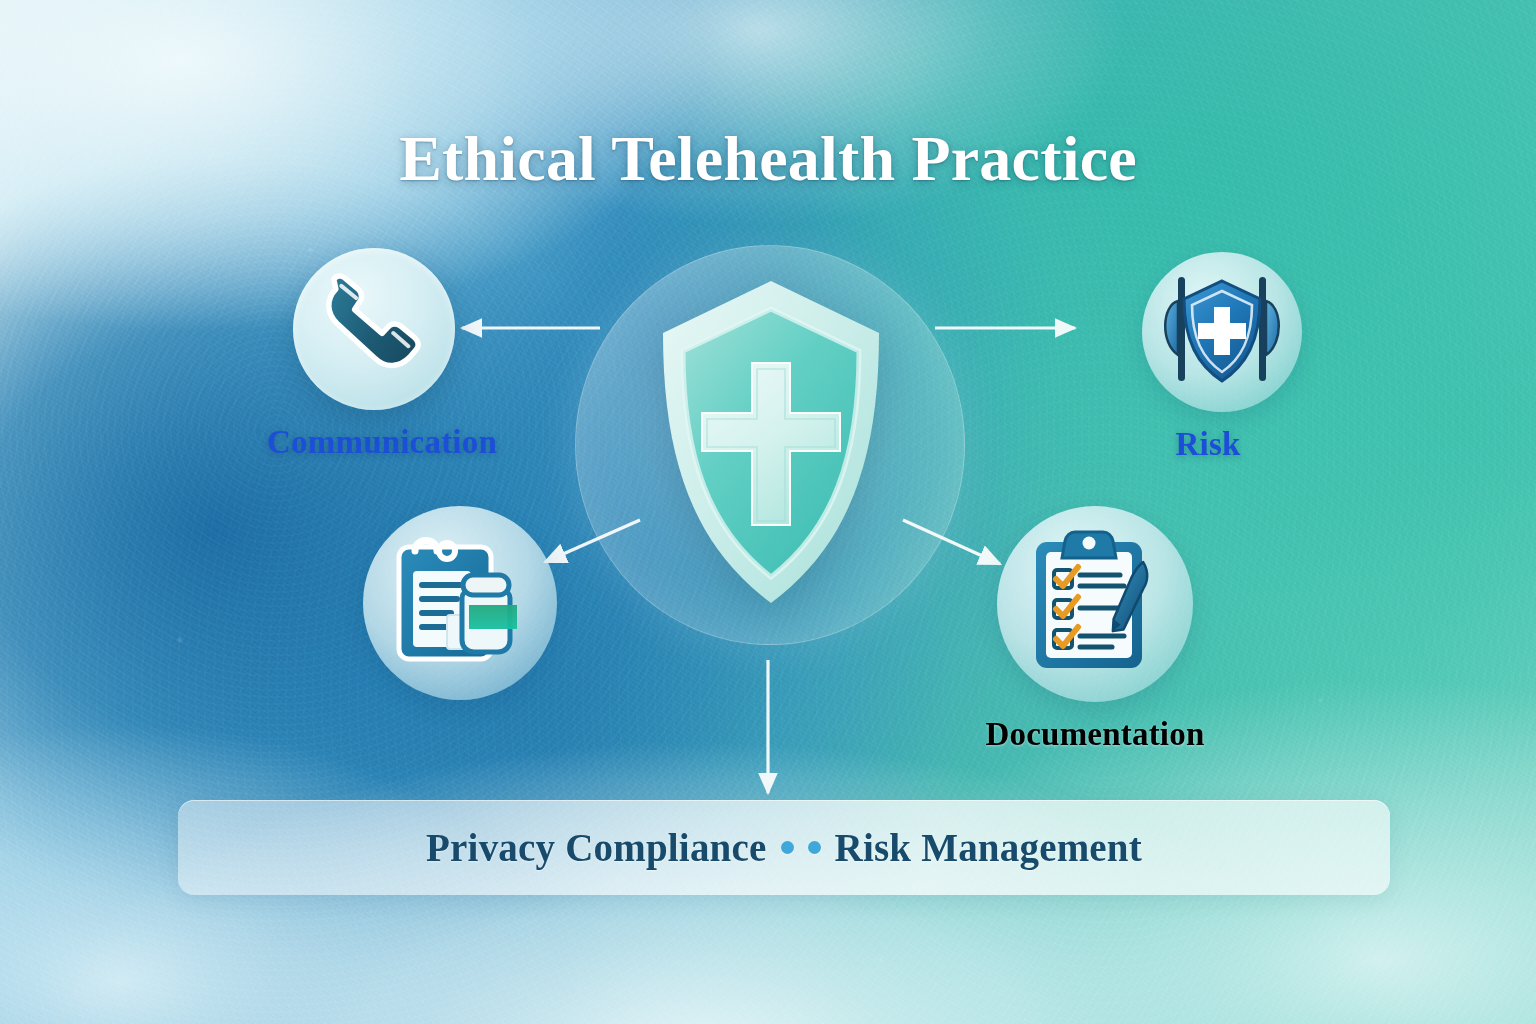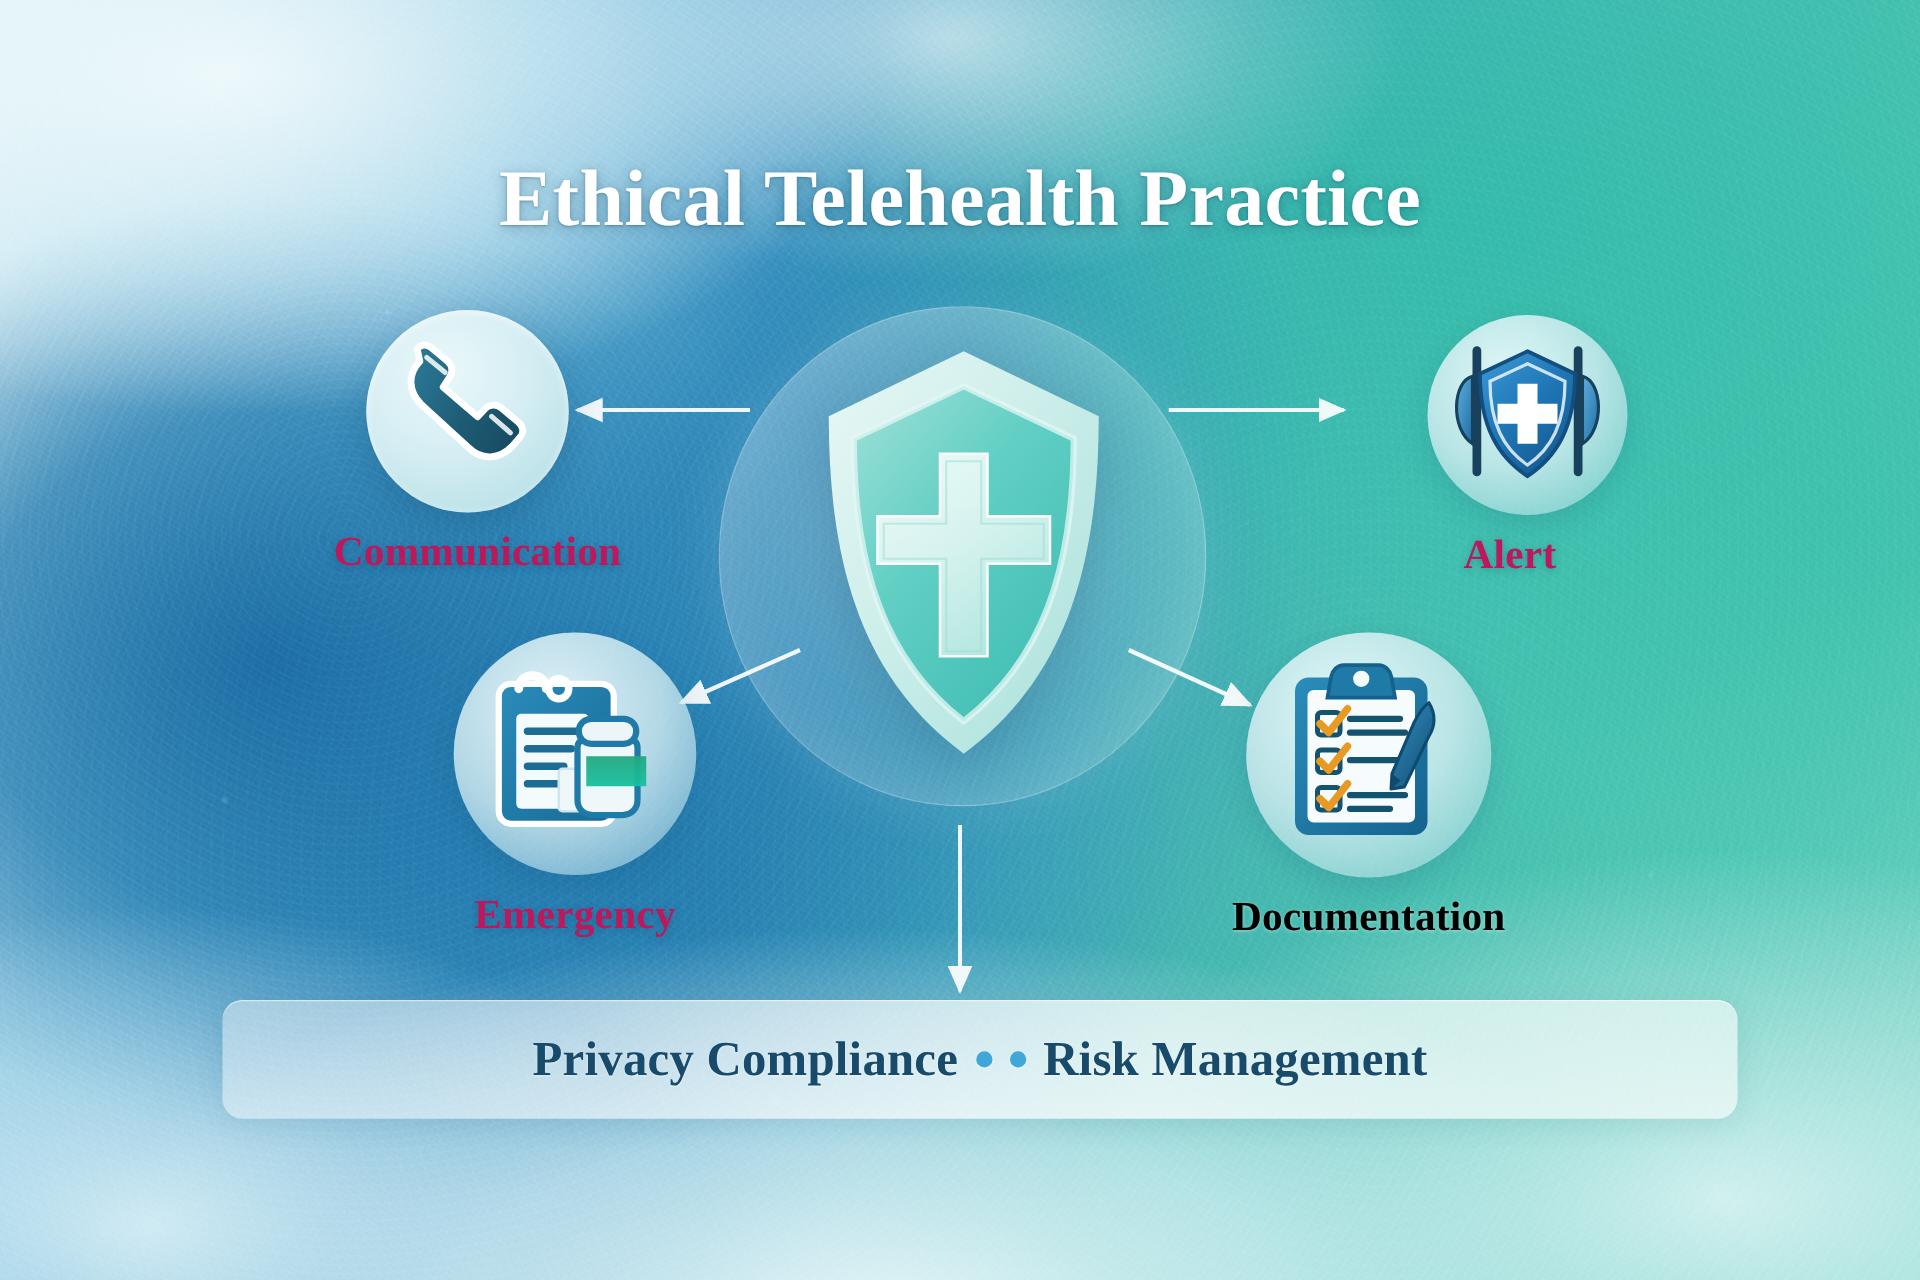--- a/index.html
+++ b/index.html
@@ -125,21 +125,21 @@
   }
   .node-disc svg { display:block; }
   .node-label {
     margin-top:14px;
     text-align:center;
     font-size:33px;
     font-weight:700;
     letter-spacing:.2px;
     white-space:nowrap;
   }
-  .label-white { color:#be185d; text-shadow:0 2px 7px rgba(10,60,90,.32); }
+  .label-white { color:#1d4ed8; text-shadow:0 2px 7px rgba(10,60,90,.32); }
   .label-dark  { color:#000000; text-shadow:0 1px 3px rgba(255,255,255,.45); }
 
   #node-communication { left:232px; top:248px; width:300px; }
   #node-communication .node-disc { width:162px; height:162px; margin:0 auto 0 61px; }
   #node-alert         { left:1063px; top:252px; width:290px; }
   #node-alert .node-disc { width:160px; height:160px; margin:0 auto 0 79px; }
   #node-emergency     { left:330px; top:506px; width:260px; }
   #node-emergency .node-disc { width:194px; height:194px; margin:0 auto 0 33px; }
   #node-documentation { left:940px; top:506px; width:310px; }
   #node-documentation .node-disc { width:196px; height:196px; margin:0 auto 0 57px; }
@@ -276,21 +276,21 @@
 
         <rect x="103" y="6" width="7" height="104" rx="3.5" fill="#17415c"></rect>
         <path d="M110 30 C126 34 128 72 110 84 Z" fill="url(#alSide)" stroke="#17415c" stroke-width="2.5"></path>
 
         <path d="M66 10 L104 28 C104 70 90 94 66 110 C42 94 28 70 28 28 Z" fill="url(#alShield)" stroke="#124e7f" stroke-width="3"></path>
         <path d="M66 20 L96 34 C96 68 85 88 66 101 C47 88 36 68 36 34 Z" fill="none" stroke="#eaf6fd" stroke-width="2.6" opacity=".85"></path>
 
         <path d="M58 36 h16 v16 h16 v16 h-16 v16 h-16 v-16 h-16 v-16 h16 z" fill="#ffffff"></path>
       </svg>
     </div>
-    <div class="node-label label-white">Alert</div>
+    <div class="node-label label-white">Risk</div>
   </div>
 
   <div class="node" id="node-emergency">
     <div class="node-disc soft">
       <svg width="150" height="148" viewBox="0 0 150 148">
         <defs>
           <linearGradient id="emBoard" x1="0" y1="0" x2="1" y2="1">
             <stop offset="0%" stop-color="#2b8cba"></stop>
             <stop offset="100%" stop-color="#166a97"></stop>
           </linearGradient>
@@ -312,21 +312,20 @@
           <line x1="37" y1="84" x2="66" y2="84"></line>
           <line x1="37" y1="98" x2="62" y2="98"></line>
         </g>
         <rect x="62" y="86" width="26" height="34" rx="3" fill="#eef8fb" stroke="#cfe6ef" stroke-width="2"></rect>
 
         <path d="M84 62 h34 c4 0 7 3 7 7 v42 c0 7 -5 12 -12 12 h-24 c-7 0 -12 -5 -12 -12 v-42 c0 -4 3 -7 7 -7 z" fill="#eef8fb" stroke="#1f7aa8" stroke-width="5"></path>
         <path d="M84 76 h48 v24 h-48 z" fill="url(#emVialLiq)" opacity=".95"></path>
         <rect x="78" y="46" width="46" height="20" rx="10" fill="#eef5f7" stroke="#1f7aa8" stroke-width="5"></rect>
       </svg>
     </div>
-    <div class="node-label label-white">Emergency</div>
   </div>
 
   <div class="node" id="node-documentation">
     <div class="node-disc soft">
       <svg width="150" height="156" viewBox="0 0 150 156">
         <defs>
           <linearGradient id="dcBoard" x1="0" y1="0" x2="1" y2="1">
             <stop offset="0%" stop-color="#2b8cba"></stop>
             <stop offset="100%" stop-color="#15638f"></stop>
           </linearGradient>

